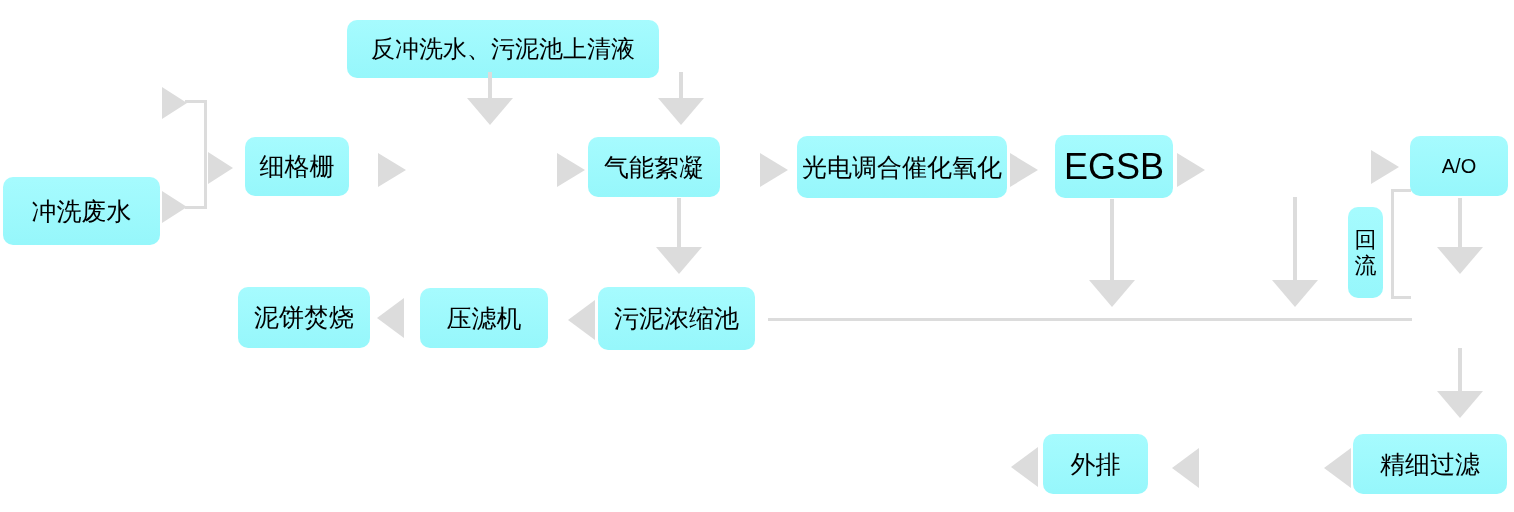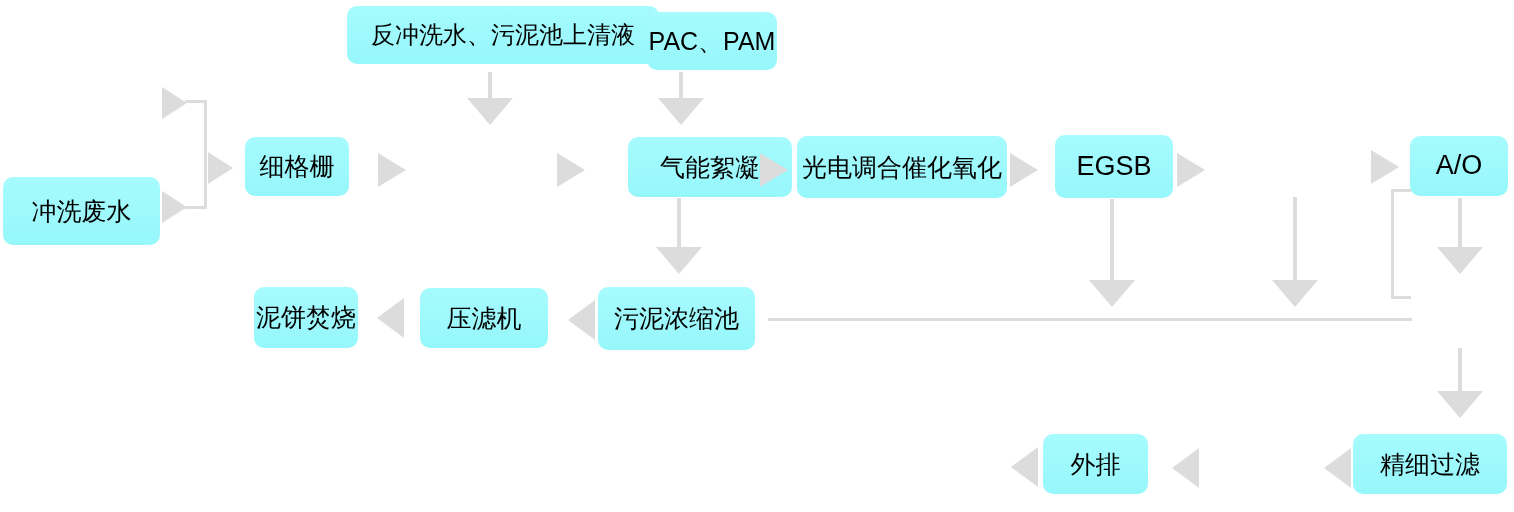--- a/index.html
+++ b/index.html
@@ -46,31 +46,31 @@
   .ln { position:absolute; background:#dcdcdc; }
   .v-label { font-size:22px; z-index:5; padding:2px 0; }
 </style>
 </head>
 <body>
 
 <div class="canvas">
 
   <div class="node" style="left:3px;top:177px;width:157px;height:68px">冲洗废水</div>
 
-  <div class="node" style="left:347px;top:6px;width:312px;height:58px;font-size:24px">反冲洗水、污泥池上清液</div>
-  <div class="node" style="left:647px;top:12px;width:130px;height:58px">PAC、PAM</div>
+  <div class="node" style="left:347px;top:20px;width:312px;height:58px;font-size:24px">反冲洗水、污泥池上清液</div>
 
   <div class="node" style="left:245px;top:137px;width:104px;height:59px">细格栅</div>
-  <div class="node" style="left:628px;top:137px;width:164px;height:60px">气能絮凝</div>
+  <div class="node" style="left:588px;top:137px;width:132px;height:60px">气能絮凝</div>
   <div class="node" style="left:797px;top:136px;width:210px;height:62px">光电调合催化氧化</div>
-  <div class="node" style="left:1055px;top:135px;width:118px;height:63px;font-size:27px">EGSB</div>
-  <div class="node" style="left:1410px;top:136px;width:98px;height:60px;font-size:27px">A/O</div>
+  <div class="node" style="left:1055px;top:135px;width:118px;height:63px;font-size:36px">EGSB</div>
+  <div class="node" style="left:1410px;top:136px;width:98px;height:60px;font-size:20px">A/O</div>
 
+  <div class="node v-label" style="left:1348px;top:207px;width:35px;height:91px">回流</div>
 
-  <div class="node" style="left:254px;top:287px;width:104px;height:61px">泥饼焚烧</div>
+  <div class="node" style="left:238px;top:287px;width:132px;height:61px">泥饼焚烧</div>
   <div class="node" style="left:420px;top:288px;width:128px;height:60px">压滤机</div>
   <div class="node" style="left:598px;top:287px;width:157px;height:63px">污泥浓缩池</div>
 
   <div class="node" style="left:1043px;top:434px;width:105px;height:60px">外排</div>
   <div class="node" style="left:1353px;top:434px;width:154px;height:60px">精细过滤</div>
 
   <div class="ar sm" style="left:162px;top:87px"></div>
   <div class="ar sm" style="left:162px;top:191px"></div>
   <div class="ar sm" style="left:208px;top:152px"></div>
   <div class="ar" style="left:378px;top:153px"></div>

